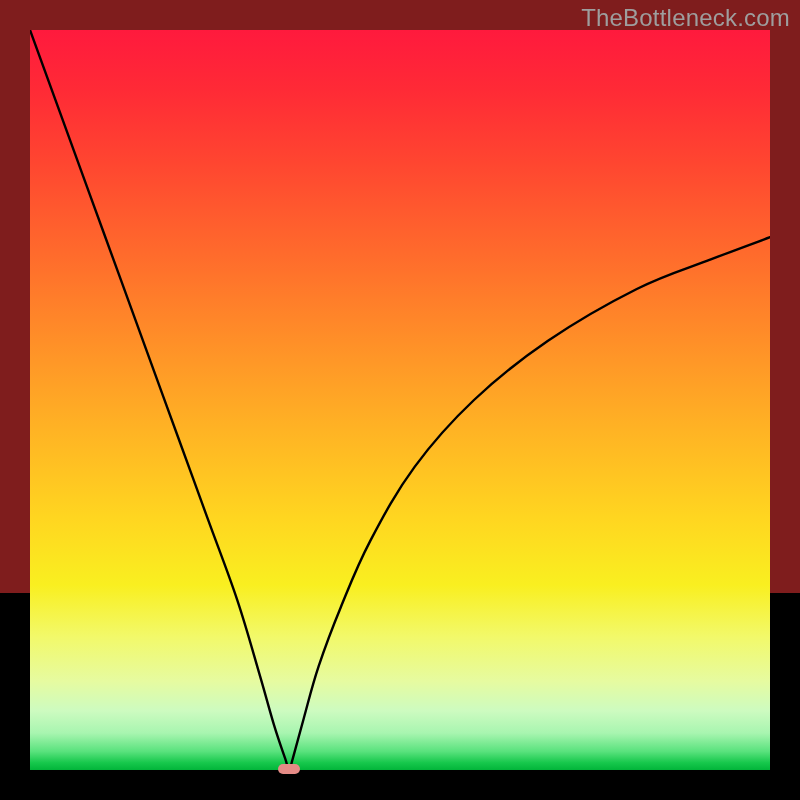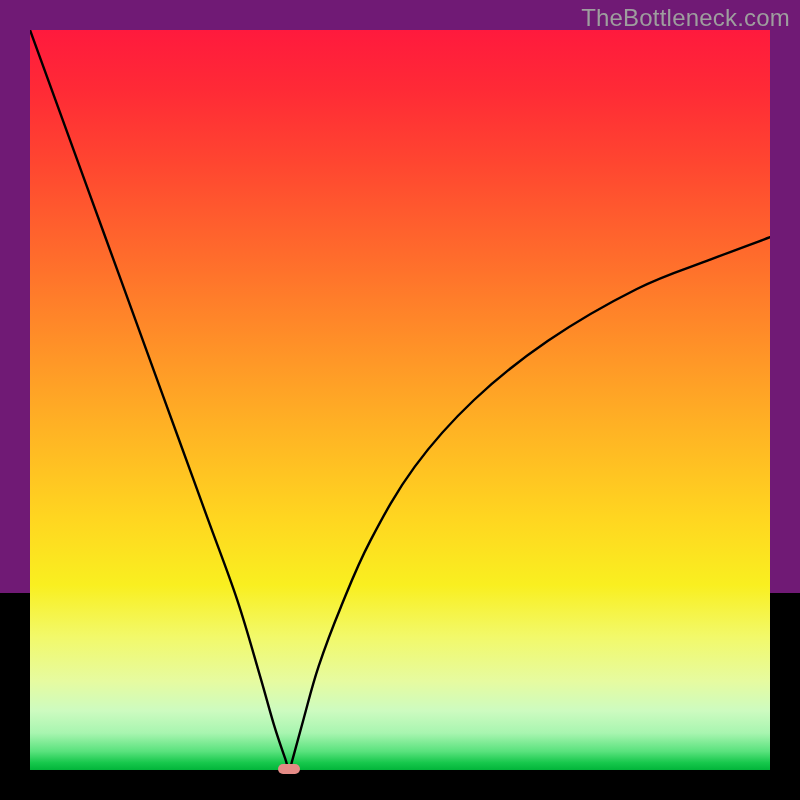--- a/index.html
+++ b/index.html
@@ -8,21 +8,21 @@
     width: 800px;
     height: 800px;
     overflow: hidden;
     background: #000;
     font-family: Arial, Helvetica, sans-serif;
   }
   .frame {
     position: relative;
     width: 800px;
     height: 593px;
-    background: #701a75;
+    background: #7f1d1d;
   }
   .plot-area {
     position: absolute;
     left: 30px;
     top: 30px;
     width: 740px;
     height: 740px;
     
     background: linear-gradient(to bottom,
       #ff1a3d 0%,

